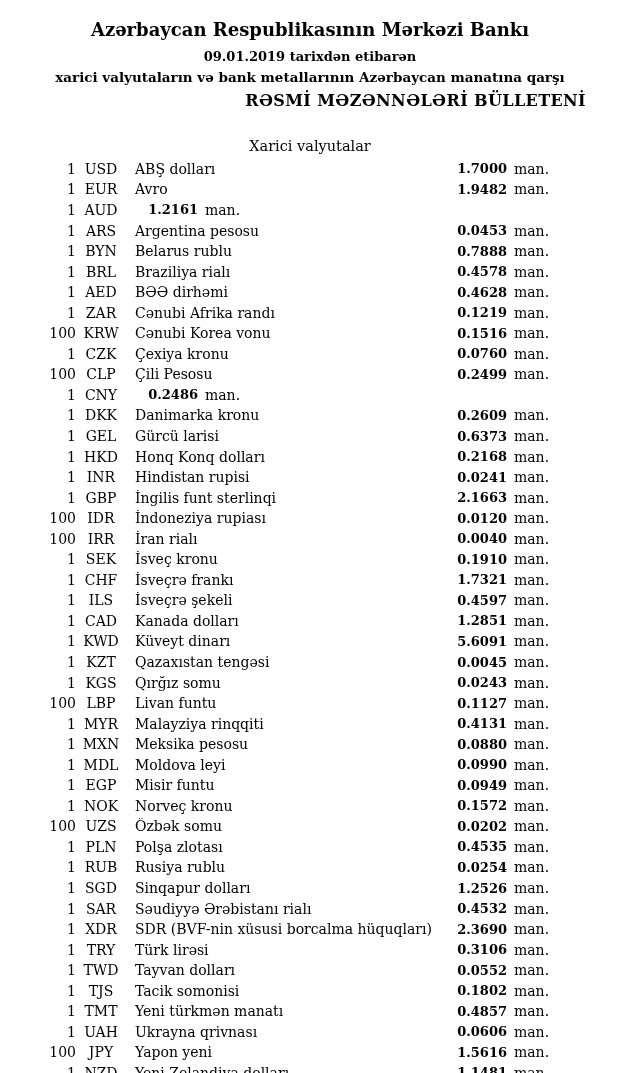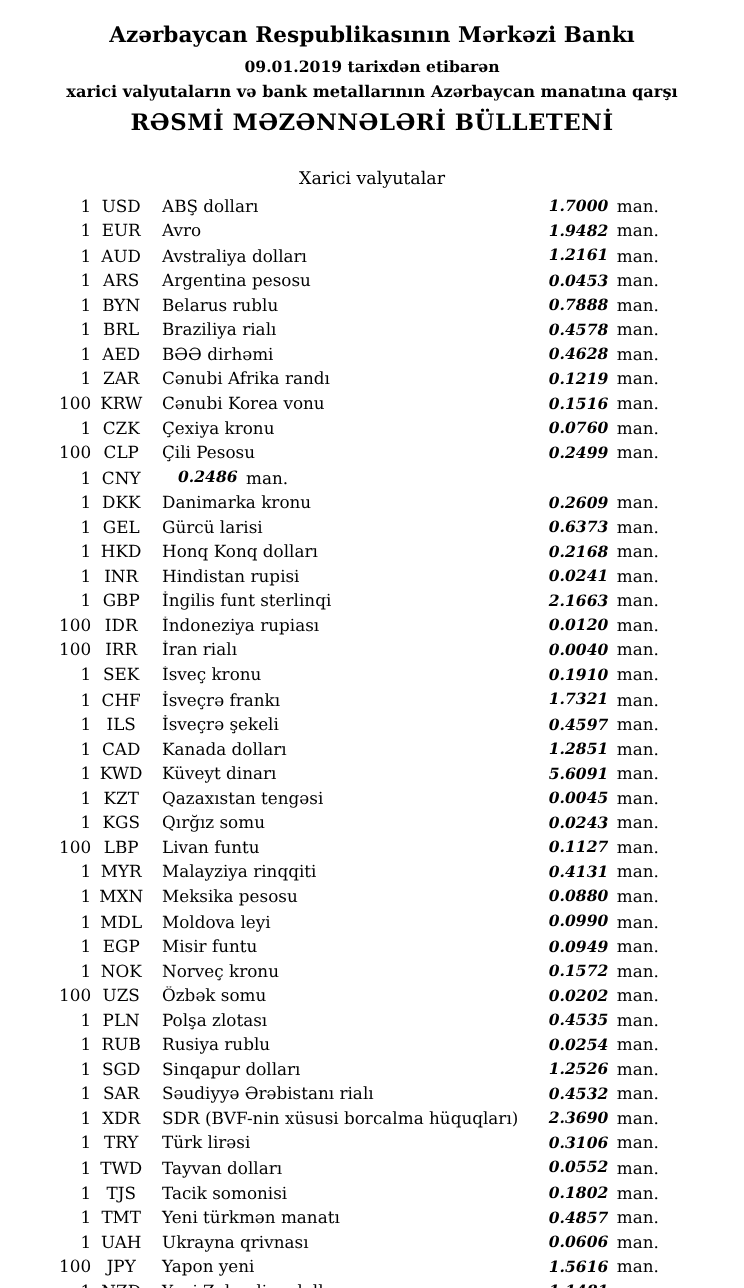--- a/index.html
+++ b/index.html
@@ -29,23 +29,24 @@
   }
   .date-line {
     font-size: 13px;
     margin: 0 0 4px 0;
   }
   .subject-line {
     font-size: 13.5px;
     margin: 0 0 5px 0;
   }
   .bulletin-title {
-    font-size: 19px;
+    font-size: 16px;
     letter-spacing: 0.4px;
     margin: 0;
+    text-align: right;
   }
   .section-title {
     text-align: center;
     font-weight: normal;
     font-size: 14.5px;
     margin: 27px 0 5px 0;
   }
   .table {
     margin: 0;
   }
@@ -70,21 +71,20 @@
     flex: 1 1 auto;
     padding-left: 9px;
     white-space: nowrap;
     overflow: hidden;
   }
   .rate {
     width: 72px;
     text-align: right;
     flex: 0 0 auto;
     font-weight: bold;
-    font-style: italic;
     font-size: 13px;
   }
   .unit {
     width: 42px;
     padding-left: 7px;
     flex: 0 0 auto;
   }
 </style>
 </head>
 <body>
@@ -110,21 +110,20 @@
     <span class="qty">1</span>
     <span class="code">EUR</span>
     <span class="name">Avro</span>
     <span class="rate">1.9482</span>
     <span class="unit">man.</span>
   </div>
 
   <div class="row">
     <span class="qty">1</span>
     <span class="code">AUD</span>
-    <span class="name">Avstraliya dolları</span>
     <span class="rate">1.2161</span>
     <span class="unit">man.</span>
   </div>
 
   <div class="row">
     <span class="qty">1</span>
     <span class="code">ARS</span>
     <span class="name">Argentina pesosu</span>
     <span class="rate">0.0453</span>
     <span class="unit">man.</span>

